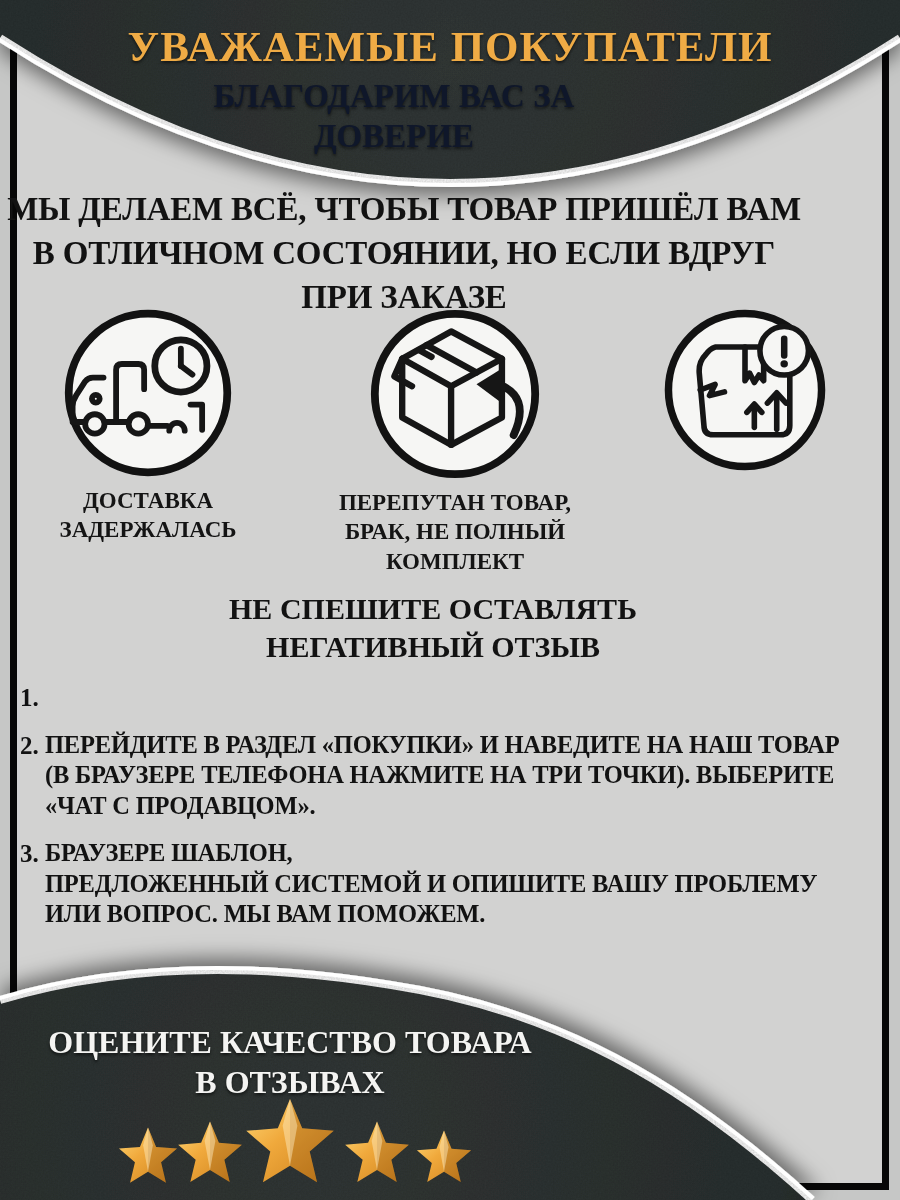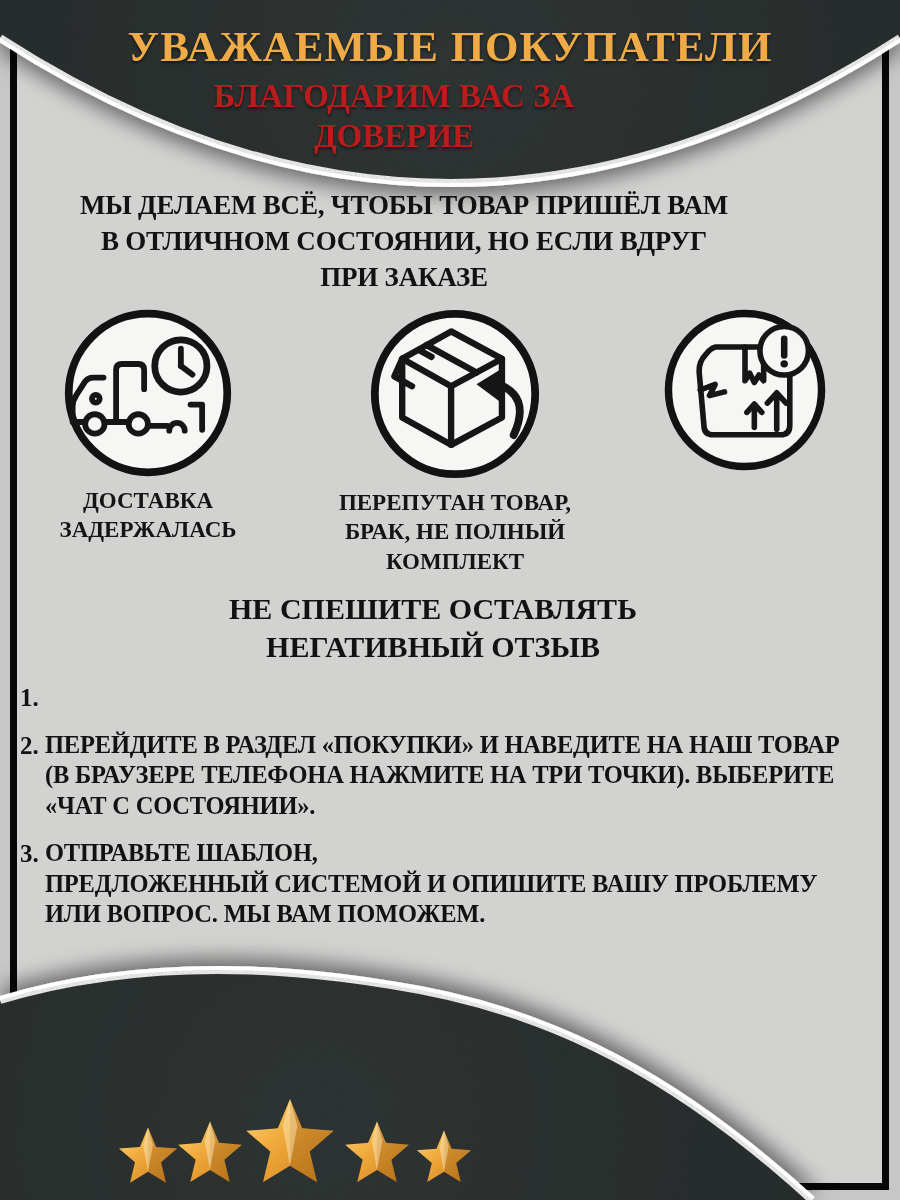--- a/index.html
+++ b/index.html
@@ -17,27 +17,27 @@
   .abs{position:absolute;white-space:pre-line;}
   .ctr{text-align:center;}
   
   .hdr-title{
     left:0;top:24px;width:900px;
     font-size:43px;line-height:1.05;letter-spacing:1px;color:#efAB45;color:#efab45;
     text-shadow:0 2px 3px rgba(0,0,0,.55);
   }
   .hdr-sub{
     left:0;top:76px;width:788px;
-    font-size:33px;line-height:1.22;color:#b91c1c;
+    font-size:33px;line-height:1.22;color:#0f172a;
     text-shadow:0 2px 3px rgba(0,0,0,.55);
   }
   
   .intro{
     left:0;top:188px;width:808px;
-    font-size:27px;line-height:1.33;color:#121212;letter-spacing:-0.2px;
+    font-size:33px;line-height:1.33;color:#121212;letter-spacing:-0.2px;
   }
   
   .issue{position:absolute;top:306px;width:236px;text-align:center;}
   .issue-1{left:30px;}
   .issue-2{left:337px;}
   .issue-3{left:627px;}
   .issue .badge-circle{display:block;margin:0 auto;}
   .issue-label{
     margin-top:6px;font-size:23px;line-height:1.28;color:#141414;white-space:pre-line;
   }
@@ -185,30 +185,32 @@
 НЕГАТИВНЫЙ ОТЗЫВ</div>
 
   <ol class="steps">
     <li>
       <span class="num">1.</span>
     </li>
     <li>
       <span class="num">2.</span>
       <span class="txt">ПЕРЕЙДИТЕ В РАЗДЕЛ «ПОКУПКИ» И НАВЕДИТЕ НА НАШ ТОВАР
 (В БРАУЗЕРЕ ТЕЛЕФОНА НАЖМИТЕ НА ТРИ ТОЧКИ). ВЫБЕРИТЕ
-«ЧАТ С СОСТОЯНИИ».</span>
+«ЧАТ С ПРОДАВЦОМ».</span>
     </li>
     <li>
       <span class="num">3.</span>
-      <span class="txt">ОТПРАВЬТЕ ШАБЛОН,
+      <span class="txt">БРАУЗЕРЕ ШАБЛОН,
 ПРЕДЛОЖЕННЫЙ СИСТЕМОЙ И ОПИШИТЕ ВАШУ ПРОБЛЕМУ
 ИЛИ ВОПРОС. МЫ ВАМ ПОМОЖЕМ.</span>
     </li>
   </ol>
 
+  <div class="abs ctr foot-head">ОЦЕНИТЕ КАЧЕСТВО ТОВАРА
+В ОТЗЫВАХ</div>
 
   <svg class="stars" width="420" height="110" viewBox="0 0 420 110">
     <defs>
       <linearGradient id="goldG" x1="0" y1="0" x2="0.9" y2="1">
         <stop offset="0" stop-color="#ffd978"></stop>
         <stop offset="0.45" stop-color="#f0a93c"></stop>
         <stop offset="1" stop-color="#cf8420"></stop>
       </linearGradient>
       <g id="starUnit">
         <path d="M0,-1 L0.265,-0.364 L0.951,-0.309 L0.428,0.139 L0.588,0.809 L0,0.45 L-0.588,0.809 L-0.428,0.139 L-0.951,-0.309 L-0.265,-0.364 Z" fill="url(#goldG)"></path>

